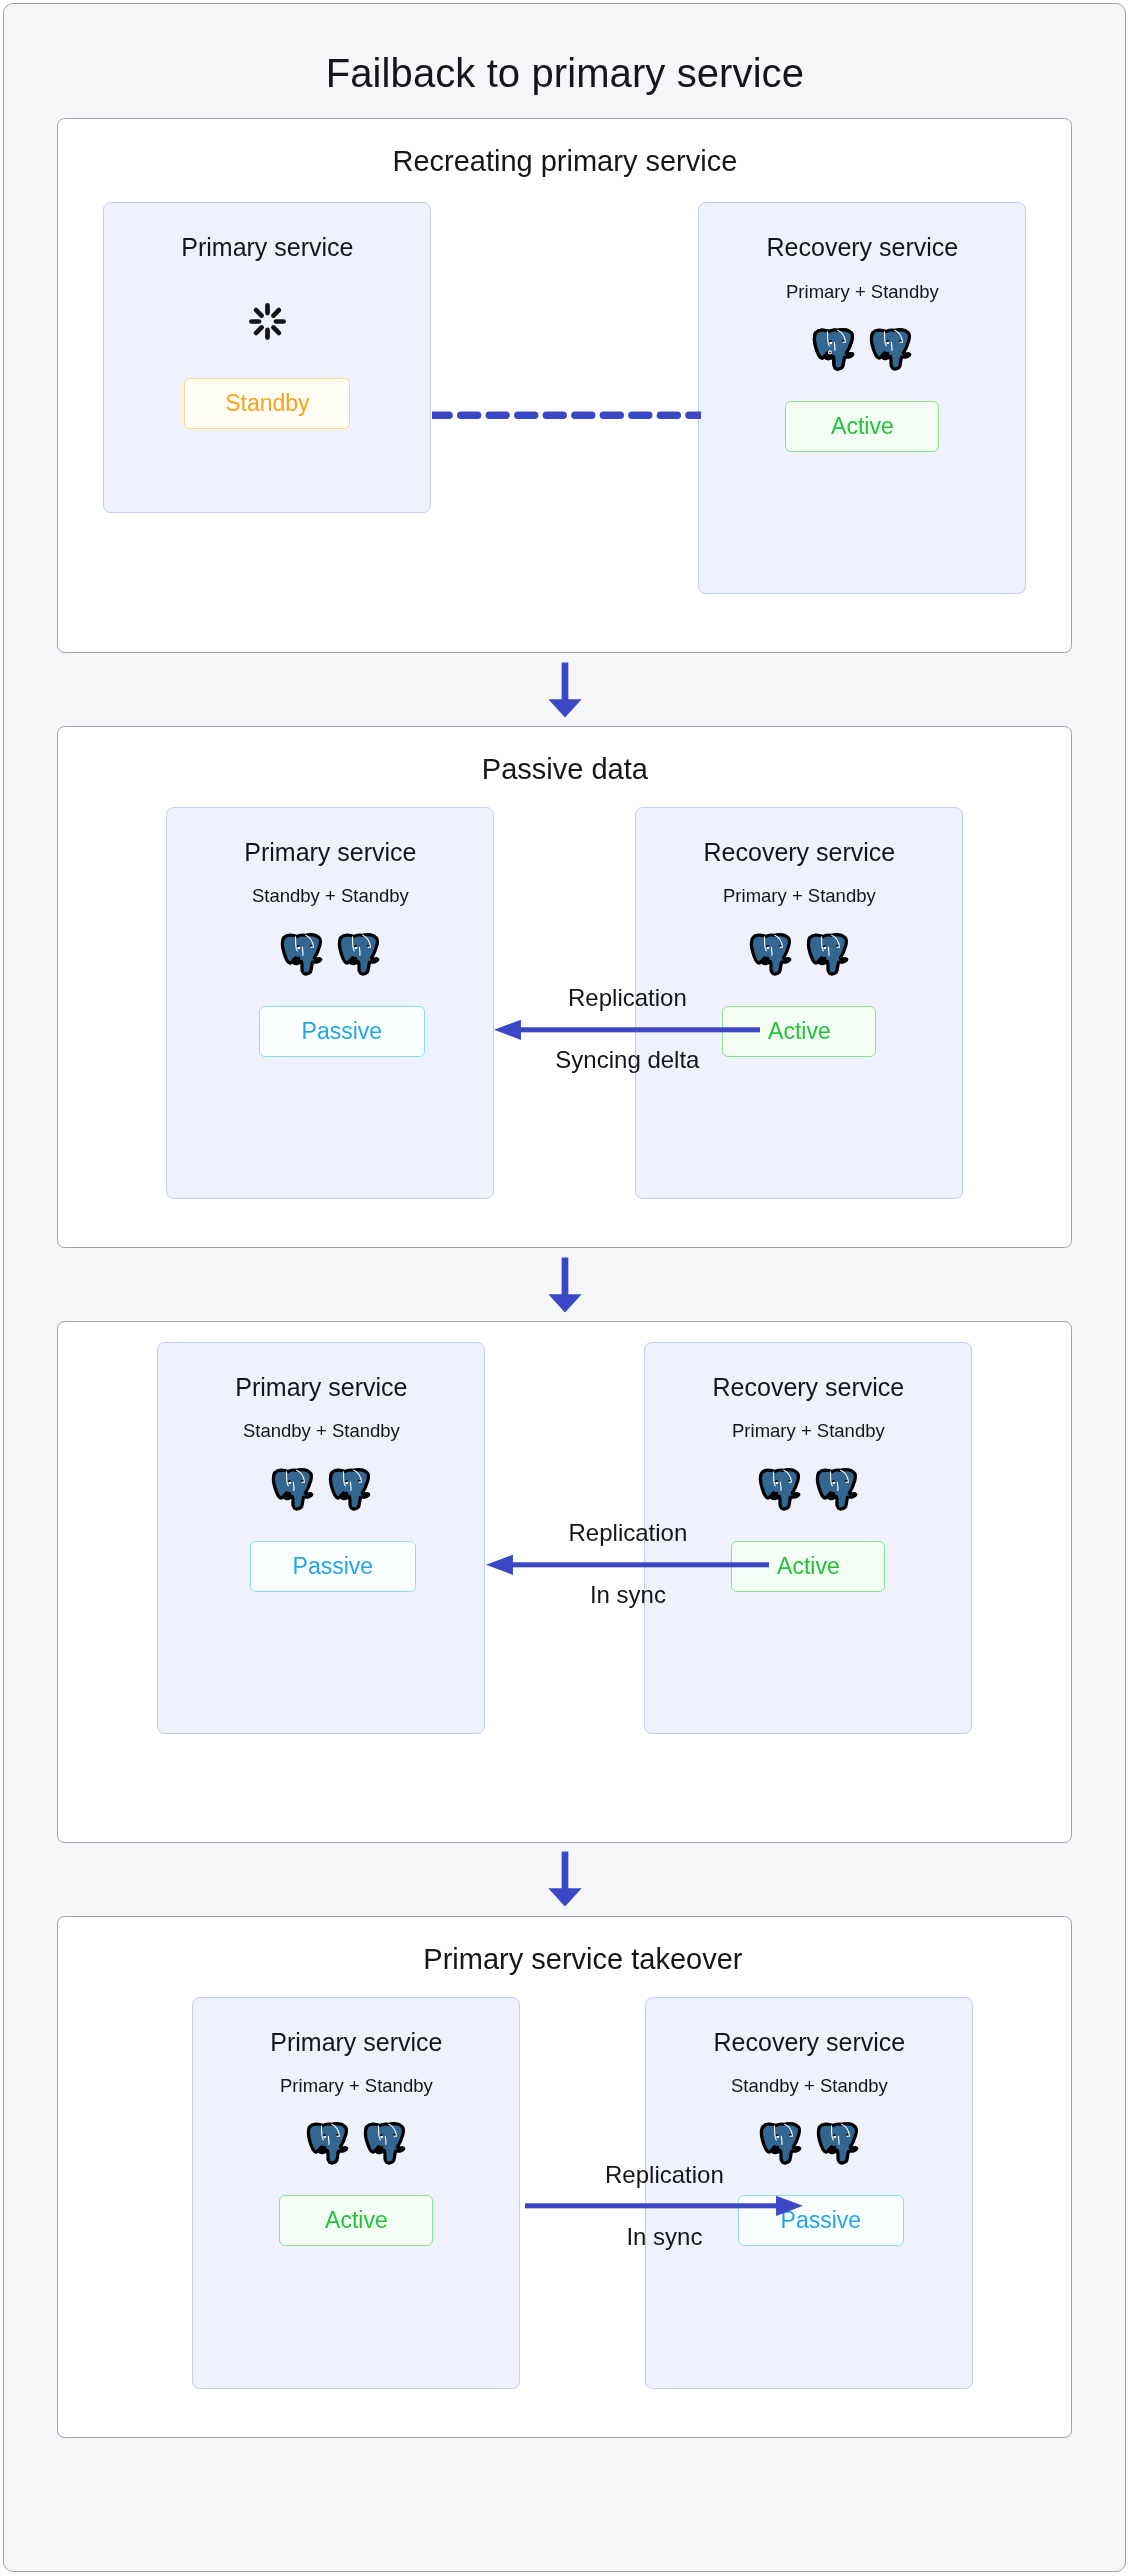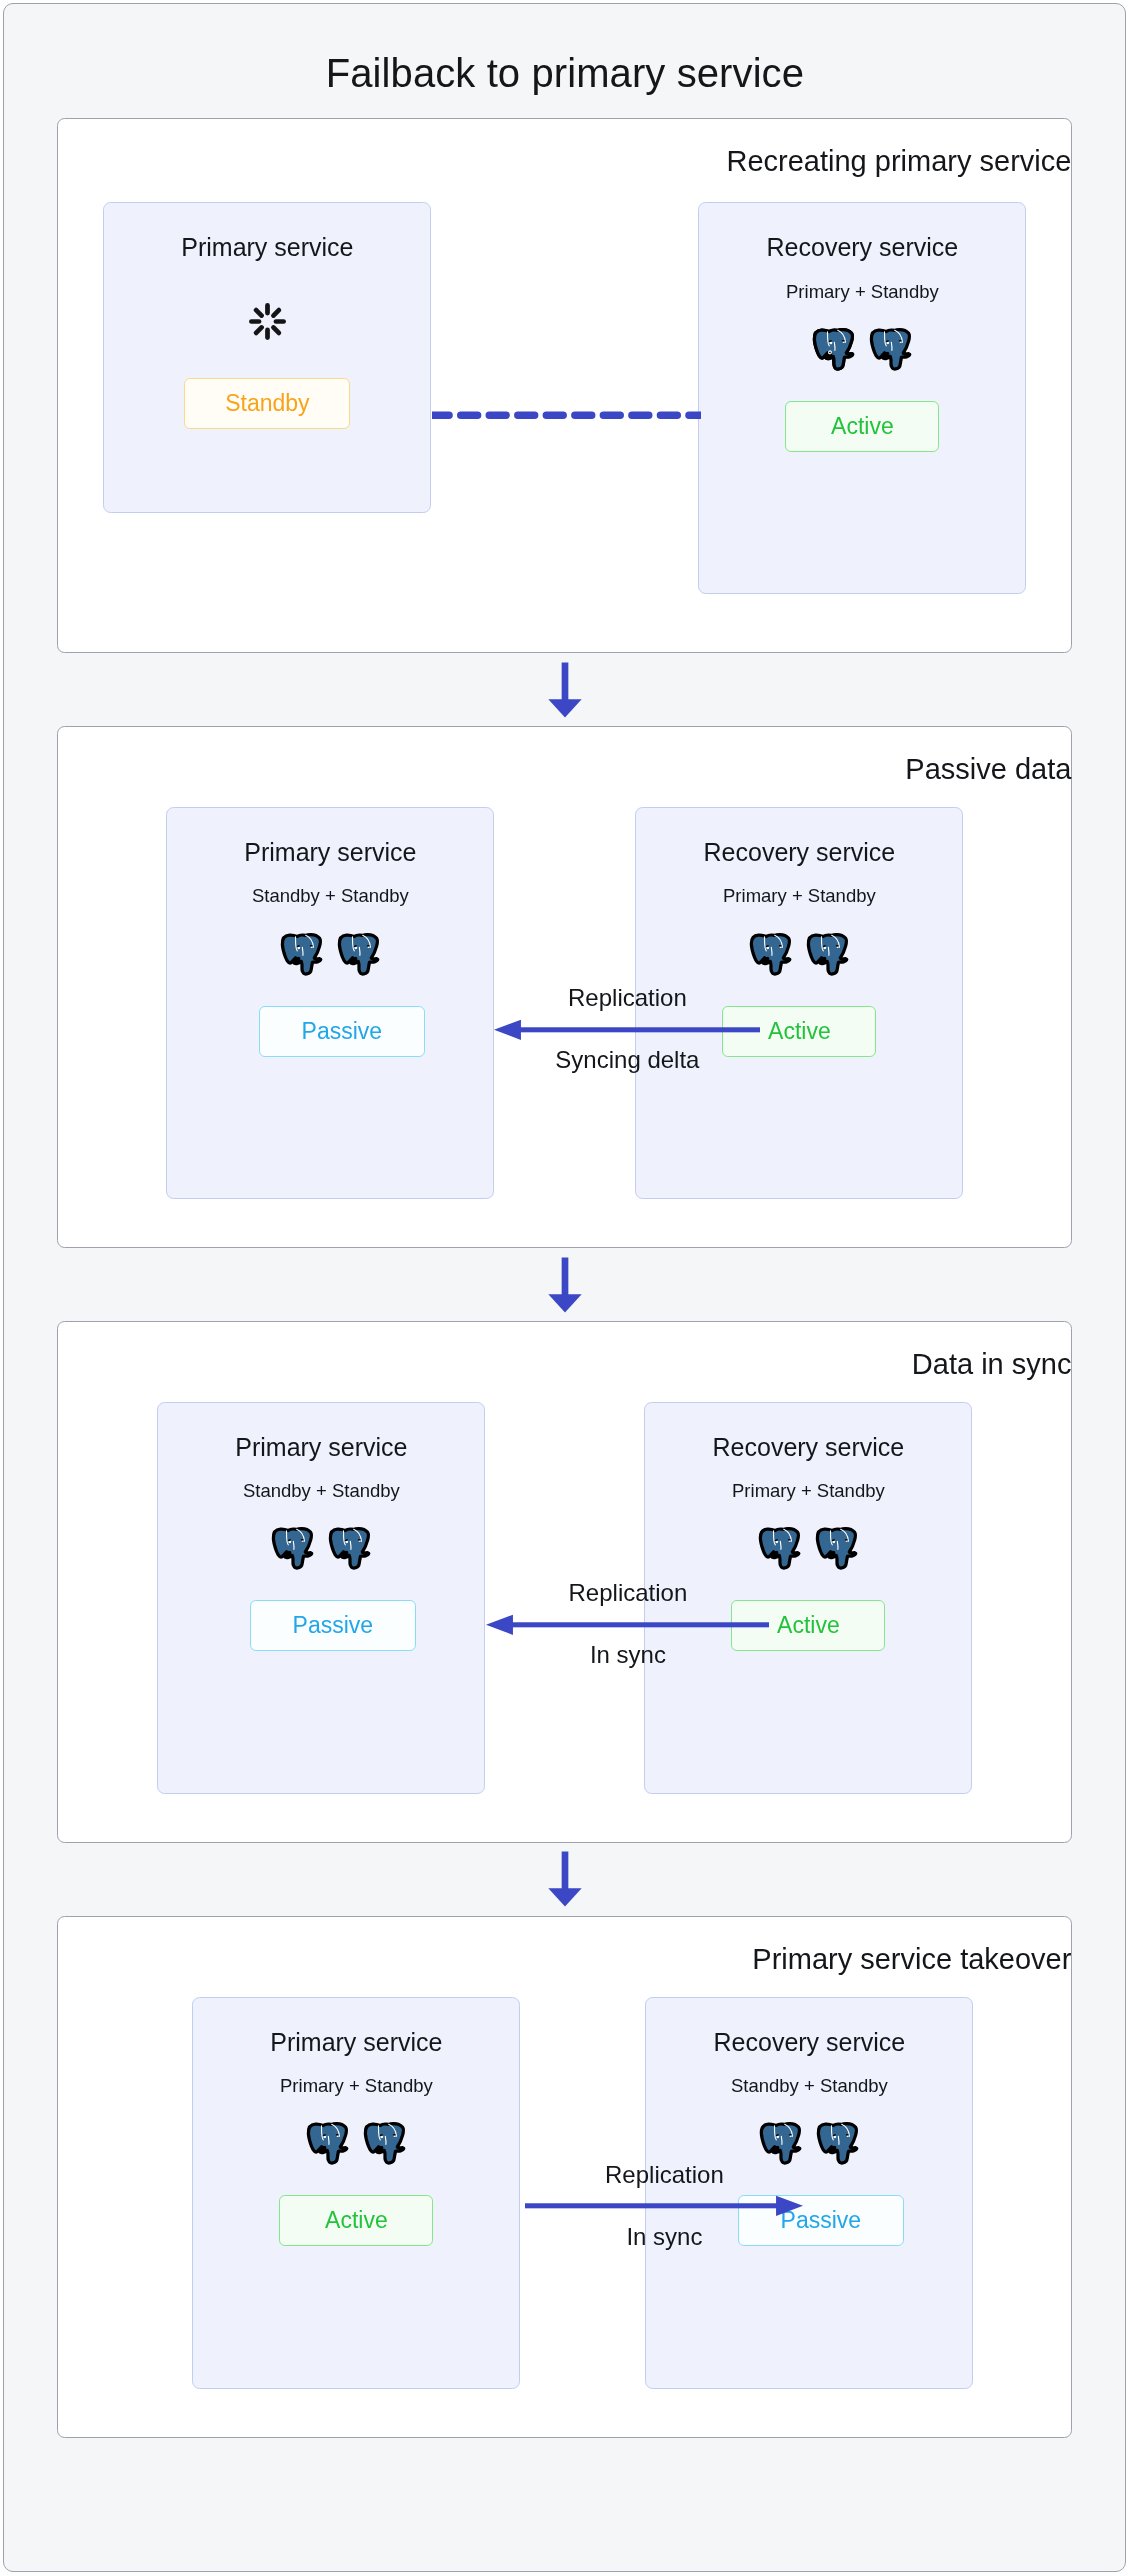--- a/index.html
+++ b/index.html
@@ -42,21 +42,21 @@
   .stage {
     position: relative;
     background: #ffffff;
     border: 1.3px solid #9ea2ae;
     border-radius: 7.6px;
     margin: 0 auto;
     width: 1015px;
   }
 
   .stage-title {
-    text-align: right;
+    text-align: center;
     font-size: 29px;
     color: #15161a;
     font-weight: 400;
     padding-top: 25px;
     line-height: 1.2;
   }
 
   .stage-body {
     position: relative;
     display: flex;
@@ -320,21 +320,20 @@
   </div>
 
   <div class="down-arrow-wrap" style="margin-top:8.4px;">
     <svg width="40" height="56" viewBox="0 0 48 66">
       <rect x="20" y="0" width="8" height="46" fill="#3b47c4"></rect>
       <polygon points="4,44 44,44 24,66" fill="#3b47c4"></polygon>
     </svg>
   </div>
 
   <div class="stage stage3" style="margin-top:8.4px;">
-    <div class="stage-title">Data in sync</div>
 
     <div class="stage-body" style="padding:0 99px; margin-top:20px;">
       <div class="svc-card" style="width:328px;height:392px;padding-top:29px;">
         <div class="svc-name">Primary service</div>
         <div class="svc-sub" style="margin-top:18.5px;">Standby + Standby</div>
         <div class="elephants" style="margin-top:22px;">
           <svg class="pg-icon" width="45" height="47" viewBox="0 0 64 66">
             <path d="M57.6 40.3c-6.9 1.4-7.4-.9-7.4-.9 7.3-10.8 10.3-24.6 7.7-27.9C50.6 3.3 38.3 7.1 38.1 7.2h-.07a24.9 24.9 0 0 0-4.7-.5c-3.2-.05-5.6.84-7.4 2.2 0 0-22.2-9.1-21.1 11.5.2 4.4 6.3 33.2 13.5 24.5 2.6-3.2 5.2-5.8 5.2-5.8 1.3.84 2.8 1.3 4.4 1.1l.12-.1c-.04.4-.02.78.05 1.2-1.9 2.1-1.3 2.5-5.1 3.3-3.8.78-1.6 2.2-.11 2.5 1.8.45 5.9 1.1 8.7-2.9l-.11.44c.74.6 1.3 3.8 1.2 6.8-.1 2.9-.17 4.9.51 6.5.69 1.5 1.4 5.1 6.2 4.1 4.1-.88 6.2-3.1 6.5-6.9.2-2.6.66-2.2.69-4.6l.38-1.1c.43-3.6.07-4.8 2.6-4.2l.6.05c1.9.08 4.4-.3 5.8-1 3.1-1.4 4.9-3.8 1.9-3.2z" fill="#336791" stroke="#000" stroke-width="4.6" stroke-linejoin="round"></path>
             <g fill="none" stroke="#fff" stroke-width="1.6" stroke-linecap="round">
                 <path d="M33.2 24.2c.3 4.5 1.5 7.6.8 11.4M23.5 9.2c0 7-.4 16.5 2.5 20M38 7c3.5 1.5 10 5 11 17"></path>

